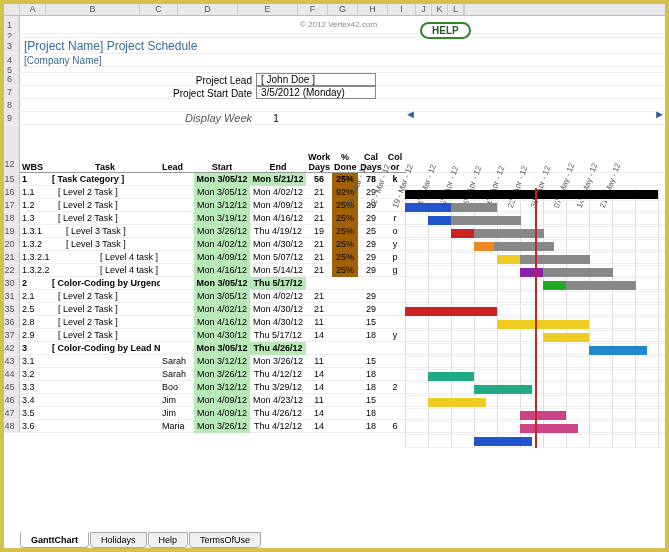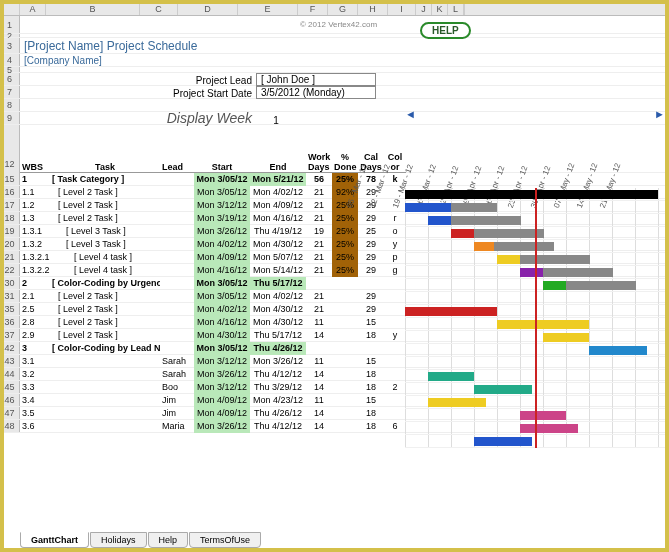--- a/index.html
+++ b/index.html
@@ -21,45 +21,45 @@
 .subtitle { color: #3a6a9a; font-size: 12px; padding: 2px 4px; }
 .meta { color: #3a6a9a; font-size: 10px; padding: 1px 4px; }
 
 .copyright { position: absolute; left: 300px; top: 4px; font-size: 8px; color: #888; }
 .help-btn { position: absolute; left: 420px; top: 6px; border: 2px solid #2a8a2a; border-radius: 10px; padding: 1px 10px; font-size: 10px; font-weight: bold; color: #2a5a2a; background: #fff; }
 
 
 .form-row { display: flex; align-items: flex-end; margin-left: 36px; }
 .form-label { width: 200px; text-align: right; padding-right: 4px; font-size: 10px; }
 .form-val { border: 1px solid #888; padding: 0 4px; min-width: 120px; font-size: 10px; height: 13px; line-height: 12px; }
-.form-label.italic { font-style: italic; font-size: 14px; color: #555; }
+.form-label.italic { font-style: italic; font-size: 11px; color: #555; }
 
 
 .hdr-row { display: flex; align-items: flex-end; font-size: 9px; font-weight: bold; border-bottom: 1px solid #999; height: 48px; }
 .hdr-row > div { padding: 0 2px; }
 .c-wbs { width: 30px; }
 .c-task { width: 110px; }
 .c-lead { width: 34px; }
 .c-start { width: 56px; text-align: center; }
 .c-end { width: 56px; text-align: center; }
-.c-wd { width: 26px; text-align: left; }
+.c-wd { width: 26px; text-align: right; }
 .c-pd { width: 26px; text-align: center; }
 .c-cd { width: 26px; text-align: center; }
 .c-color { width: 22px; text-align: center; }
 
 
 .data-row { display: flex; align-items: center; font-size: 9px; height: 13px; }
 .data-row > div { padding: 0 2px; height: 100%; line-height: 13px; overflow: hidden; white-space: nowrap; }
 .cat { font-weight: bold; }
 .start-cell { background: #b9e8b9; }
 .end-cell.cat { background: #b9e8b9; }
 .pd-cell { background: #a16207; text-align: center; }
 .indent1 { padding-left: 8px !important; }
 .indent2 { padding-left: 16px !important; }
-.indent3 { padding-left: 24px !important; }
+.indent3 { padding-left: 24px !important; text-align: right; }
 
 
 .gantt-area { position: absolute; left: 405px; top: 0; width: 260px; height: 100%; }
 .date-nav { position: absolute; top: 92px; left: 0; width: 100%; display: flex; justify-content: space-between; }
 .nav-arrow { color: #2a5aaa; font-size: 11px; font-weight: bold; cursor: pointer; }
 .date-headers { position: absolute; top: 106px; left: 0; display: flex; height: 64px; }
 .date-hdr { width: 23px; font-size: 8px; color: #555; transform: rotate(-70deg); transform-origin: left bottom; position: relative; top: 42px; white-space: nowrap; }
 
 .gantt-grid { position: absolute; top: 172px; left: 0; width: 100%; }
 .gantt-row { height: 13px; position: relative; border-bottom: 1px solid #f0f0f0; }

